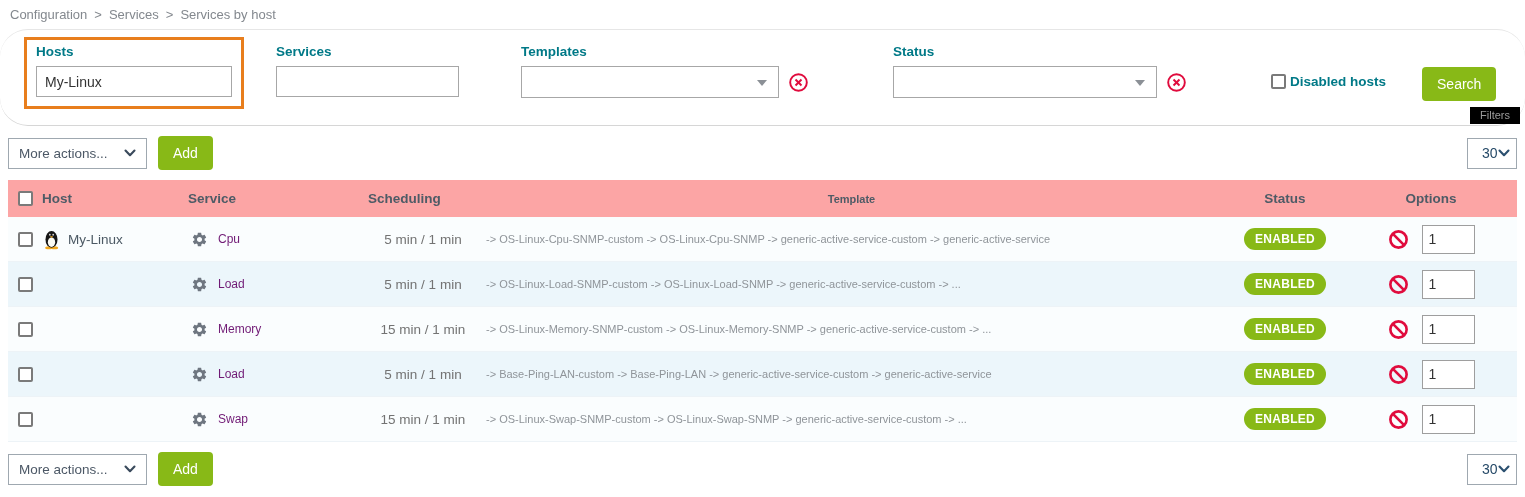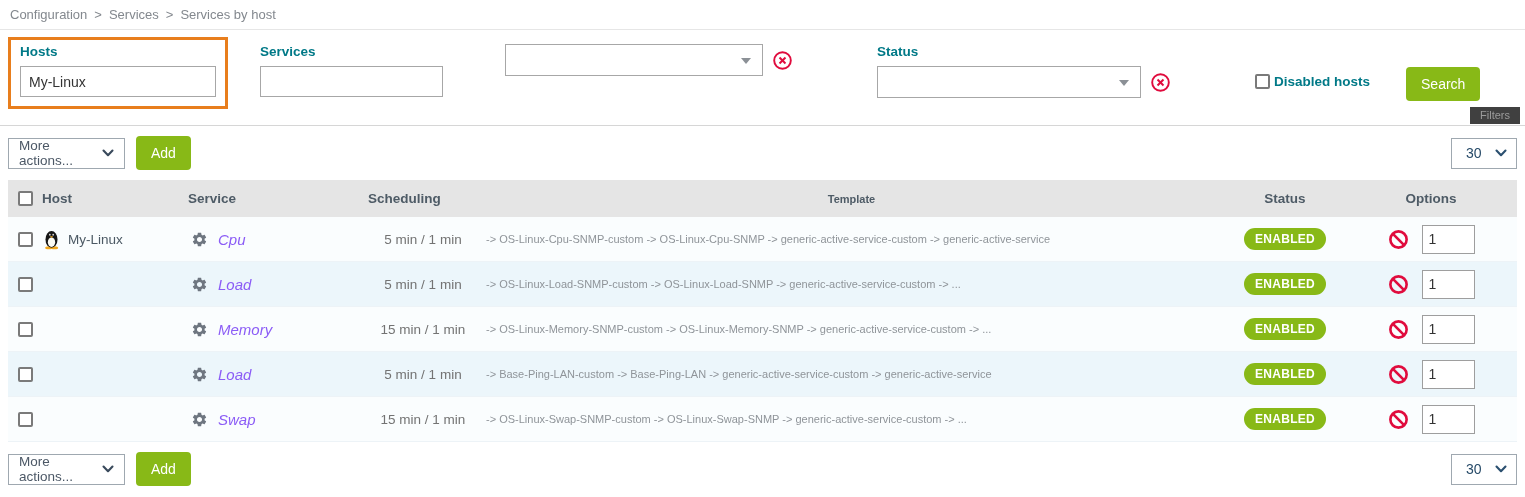--- a/index.html
+++ b/index.html
@@ -6,21 +6,21 @@
   html,body { width:1525px; height:497px; overflow:hidden; background:#fff;
     font-family:"Liberation Sans", sans-serif; color:#333; }
 
   
   .breadcrumb { padding:7px 10px 7px; font-size:13px; color:#83888e; }
   .breadcrumb .crumb { cursor:pointer; }
   .breadcrumb .sep { margin:0 7px; color:#83888e; }
 
   
   .filter-panel { position:relative; border-top:1px solid #e6e6e6; border-bottom:1px solid #d6d6d6;
-    padding:7px 8px 16px; display:flex; align-items:flex-start; }
+    padding:7px 24px 16px; display:flex; align-items:flex-start;border-radius:28px; }
   .filter-label { display:block; color:#007987; font-weight:bold; font-size:13.5px; margin-bottom:7px; }
   .text-input { height:31px; border:1px solid #a7a7a7; font-size:14px; padding:0 8px; color:#333;
     font-family:"Liberation Sans",sans-serif; background:#fff; outline:none; }
   .hosts-box { border:3px solid #e87e1d; padding:4px 9px 9px 9px; }
   .hosts-box .text-input { width:196px; }
   .grp-services { margin-left:32px; padding-top:7px; }
   .grp-services .text-input { width:183px; }
   .grp-templates { margin-left:62px; padding-top:7px; }
   .grp-status { margin-left:84px; padding-top:7px; }
   .select-row { display:flex; align-items:center; }
@@ -29,42 +29,42 @@
   .fake-select .tri { position:absolute; right:11px; top:13px; width:0; height:0;
     border-left:5px solid transparent; border-right:5px solid transparent; border-top:6px solid #8b9096; }
   .clear-btn { margin-left:9px; width:21px; height:21px; cursor:pointer; background:none; border:none; padding:0; display:flex; }
   .grp-disabled { margin-left:84px; padding-top:37px; display:flex; align-items:center; }
   .checkbox { appearance:none; -webkit-appearance:none; width:15px; height:15px; border:2px solid #7a7a7a;
     border-radius:2px; background:#fff; cursor:pointer; flex:none; }
   .grp-disabled .filter-label { margin:0 0 0 4px; }
   .grp-search { margin-left:36px; padding-top:30px; }
   .btn-green { background:#88b917; color:#fff; border:none; border-radius:4px; font-size:14px;
     font-family:"Liberation Sans",sans-serif; padding:9px 15px; cursor:pointer; }
-  .filters-caption { position:absolute; right:5px; bottom:1px; background:#404040; color:#9b9b9b;
+  .filters-caption { position:absolute; right:5px; bottom:1px; background:#000000; color:#9b9b9b;
     font-size:11px; padding:2px 10px 3px; }
 
   
   .toolbar { display:flex; align-items:center; justify-content:space-between; padding:10px 8px; }
   .toolbar-left { display:flex; align-items:center; gap:11px; }
   .dd { display:flex; align-items:center; justify-content:space-between; border:1px solid #9fa8b0;
     background:#fff; cursor:pointer; height:31px; }
-  .dd-actions { width:117px; padding:0 10px 0 10px; color:#4c5866; font-size:13.5px; }
-  .dd-pagesize { width:66px; padding:0 9px 0 14px; color:#264a68; font-size:14px; }
+  .dd-actions { width:139px; padding:0 10px 0 10px; color:#4c5866; font-size:13.5px; }
+  .dd-pagesize { width:50px; padding:0 9px 0 14px; color:#264a68; font-size:14px; }
   .chev { width:12px; height:8px; flex:none; }
 
   
   .tbl { margin:0 8px; }
   .trow { display:grid; grid-template-columns:34px 146px 180px 110px 1fr 120px 172px; align-items:center; }
-  .thead { background:#e5e5e5; height:37px; font-weight:bold; color:#4e5b66; font-size:13.5px; }
+  .thead { background:#fca5a5; height:37px; font-weight:bold; color:#4e5b66; font-size:13.5px; }
   .tbody .trow { height:45px; border-bottom:1px solid #edf3f7; }
   .tbody .trow:nth-child(odd) { background:#fafdfe; }
   .tbody .trow:nth-child(even) { background:#ecf6fb; }
   .c-check { display:flex; justify-content:center; }
   .c-host { display:flex; align-items:center; gap:7px; color:#4c5964; font-size:13.5px; }
-  .c-service { display:flex; align-items:center; gap:10px; color:#8b5cf6; font-size:15px; padding-left:3px;font-style:italic; }
+  .c-service { display:flex; align-items:center; gap:10px; color:#701a75; font-size:12px; padding-left:3px; }
   .c-sched { text-align:center; color:#737373; font-size:13.5px; }
   .c-template { color:#8f9499; font-size:11px; padding-left:8px; white-space:nowrap; overflow:hidden; }
   .c-template.hdr { color:#4e5b66; text-align:center; padding-left:0; }
   .c-status { text-align:center; }
   .c-options { display:flex; align-items:center; justify-content:center; gap:13px; }
   .badge { display:inline-block; background:#88b917; color:#fff; font-weight:bold; font-size:12px;
     letter-spacing:.3px; padding:4px 11px 4px; border-radius:11px; }
   .opt-input { width:53px; height:29px; border:1px solid #9e9e9e; font-size:14px; padding:0 6px;
     color:#333; font-family:"Liberation Sans",sans-serif; }
   .icon-btn { background:none; border:none; padding:0; cursor:pointer; display:flex; }
@@ -82,20 +82,21 @@
     <span class="filter-label">Hosts</span>
     <input class="text-input" type="text" value="My-Linux" style="">
   </div>
 
   <div class="grp-services">
     <span class="filter-label">Services</span>
     <input class="text-input" type="text" value="" style="">
   </div>
 
   <div class="grp-templates">
+    <span class="filter-label">Templates</span>
     <div class="select-row">
       <div class="fake-select">
         <span class="tri"></span>
       </div>
       <button class="clear-btn">
         <svg viewBox="0 0 24 24" width="21" height="21">
           <circle cx="12" cy="12" r="9.5" fill="none" stroke="#e00b3d" stroke-width="2.2"></circle>
           <line x1="8.6" y1="8.6" x2="15.4" y2="15.4" stroke="#e00b3d" stroke-width="2.2"></line>
           <line x1="15.4" y1="8.6" x2="8.6" y2="15.4" stroke="#e00b3d" stroke-width="2.2"></line>
         </svg>

